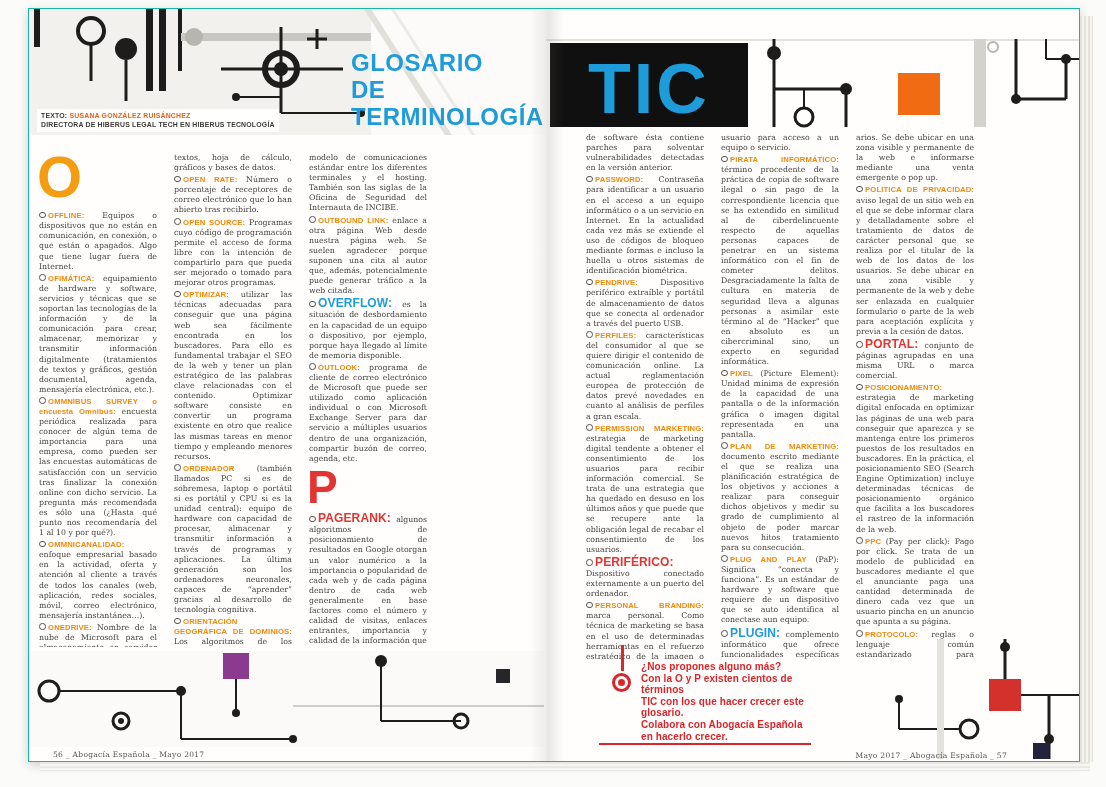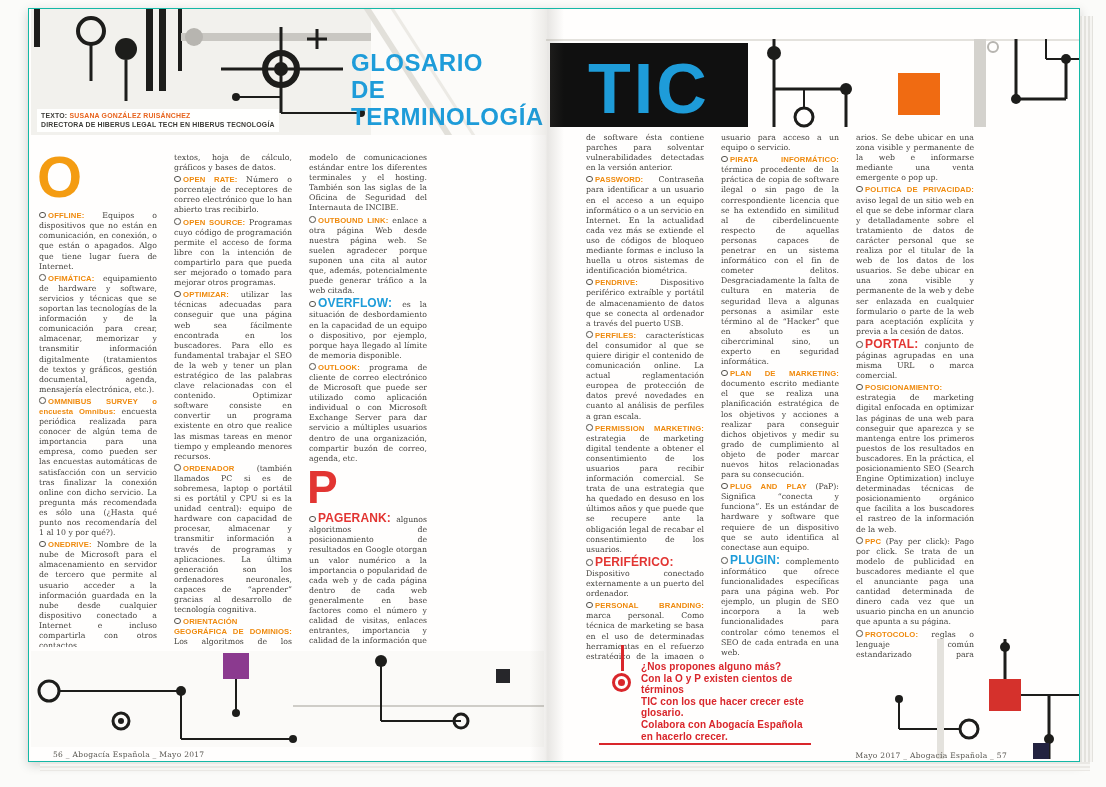--- a/index.html
+++ b/index.html
@@ -106,20 +106,21 @@
     <line x1="500" y1="0" x2="500" y2="20" stroke="#1d1d1b" stroke-width="2"></line>
     <line x1="500" y1="20" x2="533" y2="20" stroke="#1d1d1b" stroke-width="2"></line>
   </svg>
 
   <div class="cols" id="left-cols">
       <div class="col">
         <div class="dropcap orange">O</div>
         <p class="entry"><span class="bullet"></span><span class="term orange">OFFLINE: </span><span class="def">Equipos o dispositivos que no están en comunicación, en conexión, o que están o apagados. Algo que tiene lugar fuera de Internet.</span></p>
         <p class="entry"><span class="bullet"></span><span class="term orange">OFIMÁTICA: </span><span class="def">equipamiento de hardware y software, servicios y técnicas que se soportan las tecnologías de la información y de la comunicación para crear, almacenar, memorizar y transmitir información digitalmente (tratamientos de textos y gráficos, gestión documental, agenda, mensajería electrónica, etc.).</span></p>
         <p class="entry"><span class="bullet"></span><span class="term orange">OMMNIBUS SURVEY o encuesta Omnibus: </span><span class="def">encuesta periódica realizada para conocer de algún tema de importancia para una empresa, como pueden ser las encuestas automáticas de satisfacción con un servicio tras finalizar la conexión online con dicho servicio. La pregunta más recomendada es sólo una (¿Hasta qué punto nos recomendaría del 1 al 10 y por qué?).</span></p>
+        <p class="entry"><span class="bullet"></span><span class="term orange">OMMNICANALIDAD: </span><span class="def">enfoque empresarial basado en la actividad, oferta y atención al cliente a través de todos los canales (web, aplicación, redes sociales, móvil, correo electrónico, mensajería instantánea…).</span></p>
         <p class="entry"><span class="bullet"></span><span class="term orange">ONEDRIVE: </span><span class="def">Nombre de la nube de Microsoft para el almacenamiento en servidor de tercero que permite al usuario acceder a la información guardada en la nube desde cualquier dispositivo conectado a Internet e incluso compartirla con otros contactos.</span></p>
       </div>
       <div class="col">
         <p class="lead">textos, hoja de cálculo, gráficos y bases de datos.</p>
         <p class="entry"><span class="bullet"></span><span class="term orange">OPEN RATE: </span><span class="def">Número o porcentaje de receptores de correo electrónico que lo han abierto tras recibirlo.</span></p>
         <p class="entry"><span class="bullet"></span><span class="term orange">OPEN SOURCE: </span><span class="def">Programas cuyo código de programación permite el acceso de forma libre con la intención de compartirlo para que pueda ser mejorado o tomado para mejorar otros programas.</span></p>
         <p class="entry"><span class="bullet"></span><span class="term orange">OPTIMIZAR: </span><span class="def">utilizar las técnicas adecuadas para conseguir que una página web sea fácilmente encontrada en los buscadores. Para ello es fundamental trabajar el SEO de la web y tener un plan estratégico de las palabras clave relacionadas con el contenido. Optimizar software consiste en convertir un programa existente en otro que realice las mismas tareas en menor tiempo y empleando menores recursos.</span></p>
         <p class="entry"><span class="bullet"></span><span class="term orange">ORDENADOR </span><span class="def">(también llamados PC si es de sobremesa, laptop o portátil si es portátil y CPU si es la unidad central): equipo de hardware con capacidad de procesar, almacenar y transmitir información a través de programas y aplicaciones. La última generación son los ordenadores neuronales, capaces de “aprender” gracias al desarrollo de tecnología cognitiva.</span></p>
         <p class="entry"><span class="bullet"></span><span class="term orange">ORIENTACIÓN GEOGRÁFICA DE DOMINIOS: </span><span class="def">Los algoritmos de los buscadores, entre otras cosas, se fijan en la localización del servidor a partir de la IP del dominio, en qué tipo de dominios recibe la mayoría de los enlaces entrantes y donde se localizan dichos dominios y, con ello, consiguen atribuir mayor relevancia a los resultados de dominios posicionados geográficamente en la misma zona en la que el usuario se encuentra realizando una búsqueda.</span></p>
       </div>
@@ -140,21 +141,22 @@
         <p class="entry"><span class="bullet"></span><span class="term orange">PENDRIVE: </span><span class="def">Dispositivo periférico extraíble y portátil de almacenamiento de datos que se conecta al ordenador a través del puerto USB.</span></p>
         <p class="entry"><span class="bullet"></span><span class="term orange">PERFILES: </span><span class="def">características del consumidor al que se quiere dirigir el contenido de comunicación online. La actual reglamentación europea de protección de datos prevé novedades en cuanto al análisis de perfiles a gran escala.</span></p>
         <p class="entry"><span class="bullet"></span><span class="term orange">PERMISSION MARKETING: </span><span class="def">estrategia de marketing digital tendente a obtener el consentimiento de los usuarios para recibir información comercial. Se trata de una estrategia que ha quedado en desuso en los últimos años y que puede que se recupere ante la obligación legal de recabar el consentimiento de los usuarios.</span></p>
         <p class="entry"><span class="bullet"></span><span class="term red lg">PERIFÉRICO: </span><span class="def">Dispositivo conectado externamente a un puerto del ordenador.</span></p>
         <p class="entry"><span class="bullet"></span><span class="term orange">PERSONAL BRANDING: </span><span class="def">marca personal. Como técnica de marketing se basa en el uso de determinadas herramientas en el refuerzo estratégico de la imagen o marca personal.</span></p>
         <p class="entry"><span class="bullet"></span><span class="term blue">PHISIHING: </span><span class="def">abuso generalmente cometido a través del envío masivo de correo electrónico o SMS, suplantando la identidad de terceros mediante el uso de ingeniería social, con el fin de hacerse con información confidencial del usuario o instalar otro tipo de malware.</span></p>
       </div>
       <div class="col">
         <p class="lead">usuario para acceso a un equipo o servicio.</p>
         <p class="entry"><span class="bullet"></span><span class="term orange">PIRATA INFORMÁTICO: </span><span class="def">término procedente de la práctica de copia de software ilegal o sin pago de la correspondiente licencia que se ha extendido en similitud al de ciberdelincuente respecto de aquellas personas capaces de penetrar en un sistema informático con el fin de cometer delitos. Desgraciadamente la falta de cultura en materia de seguridad lleva a algunas personas a asimilar este término al de “Hacker” que en absoluto es un cibercriminal sino, un experto en seguridad informática.</span></p>
-        <p class="entry"><span class="bullet"></span><span class="term orange">PLAN DE MARKETING: </span><span class="def">documento escrito mediante el que se realiza una planificación estratégica de los objetivos y acciones a realizar para conseguir dichos objetivos y medir su grado de cumplimiento al objeto de poder marcar nuevos hitos relacionadas para su consecución.</span></p>
+        <p class="entry"><span class="bullet"></span><span class="term orange">PIXEL </span><span class="def">(Picture Element): Unidad mínima de expresión de la capacidad de una pantalla o de la información gráfica o imagen digital representada en una pantalla.</span></p>
+        <p class="entry"><span class="bullet"></span><span class="term orange">PLAN DE MARKETING: </span><span class="def">documento escrito mediante el que se realiza una planificación estratégica de los objetivos y acciones a realizar para conseguir dichos objetivos y medir su grado de cumplimiento al objeto de poder marcar nuevos hitos tratamiento para su consecución.</span></p>
         <p class="entry"><span class="bullet"></span><span class="term orange">PLUG AND PLAY </span><span class="def">(PaP): Significa “conecta y funciona”. Es un estándar de hardware y software que requiere de un dispositivo que se auto identifica al conectase aun equipo.</span></p>
         <p class="entry"><span class="bullet"></span><span class="term blue lg">PLUGIN: </span><span class="def">complemento informático que ofrece funcionalidades específicas para una página web. Por ejemplo, un plugin de SEO incorpora a la web funcionalidades para controlar cómo tenemos el SEO de cada entrada en una web.</span></p>
       </div>
       <div class="col">
         <p class="lead">arios. Se debe ubicar en una zona visible y permanente de la web e informarse mediante una venta emergente o pop up.</p>
         <p class="entry"><span class="bullet"></span><span class="term orange">POLITICA DE PRIVACIDAD: </span><span class="def">aviso legal de un sitio web en el que se debe informar clara y detalladamente sobre el tratamiento de datos de carácter personal que se realiza por el titular de la web de los datos de los usuarios. Se debe ubicar en una zona visible y permanente de la web y debe ser enlazada en cualquier formulario o parte de la web para aceptación explícita y previa a la cesión de datos.</span></p>
         <p class="entry"><span class="bullet"></span><span class="term red lg">PORTAL: </span><span class="def">conjunto de páginas agrupadas en una misma URL o marca comercial.</span></p>
         <p class="entry"><span class="bullet"></span><span class="term orange">POSICIONAMIENTO: </span><span class="def">estrategia de marketing digital enfocada en optimizar las páginas de una web para conseguir que aparezca y se mantenga entre los primeros puestos de los resultados en buscadores. En la práctica, el posicionamiento SEO (Search Engine Optimization) incluye determinadas técnicas de posicionamiento orgánico que facilita a los buscadores el rastreo de la información de la web.</span></p>
         <p class="entry"><span class="bullet"></span><span class="term orange">PPC </span><span class="def">(Pay per click): Pago por click. Se trata de un modelo de publicidad en buscadores mediante el que el anunciante paga una cantidad determinada de dinero cada vez que un usuario pincha en un anuncio que apunta a su página.</span></p>
         <p class="entry"><span class="bullet"></span><span class="term orange">PROTOCOLO: </span><span class="def">reglas o lenguaje común estandarizado para intercambiar información en un sistema de telecomunicaciones.</span></p>

